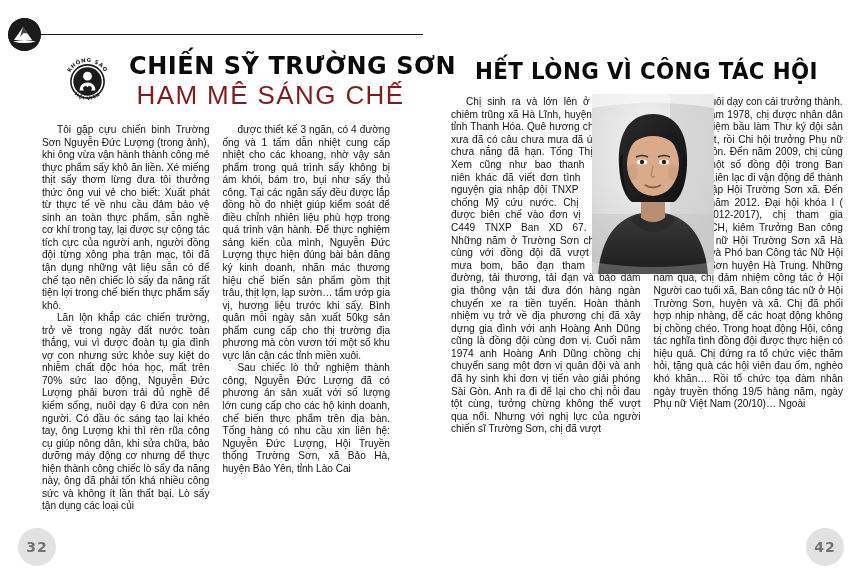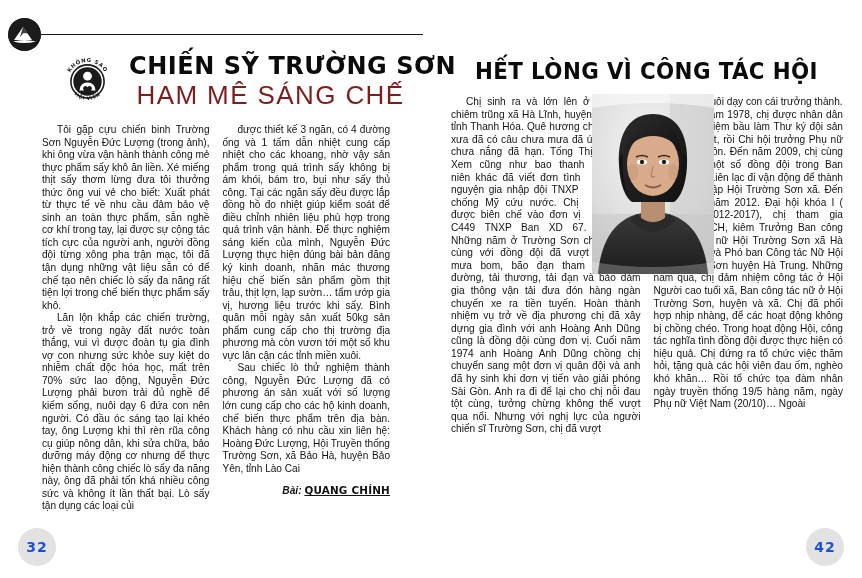--- a/index.html
+++ b/index.html
@@ -193,21 +193,21 @@
     height: 38px;
     border-radius: 50%;
     background: #e2e2e2;
     display: flex;
     align-items: center;
     justify-content: center;
     font-family: "DejaVu Sans", sans-serif;
     font-weight: 700;
     font-size: 14px;
     letter-spacing: 1px;
-    color: #1d4ed8;
+    color: #737373;
   }
   .folio-left  { left: 18px; }
   .folio-right { right: 18px; }
 </style>
 </head>
 <body>
 
 <div class="spread">
 
   <div class="page page-left">
@@ -249,25 +249,21 @@
       <div class="title-sub">HAM MÊ SÁNG CHẾ</div>
     </div>
 
     <div class="cols cols-left">
       <div class="col">
         <p>Tôi gặp cựu chiến binh Trường Sơn Nguyễn Đức Lượng (trong ảnh),  khi ông vừa vận hành thành công mẻ thực phẩm sấy khô ăn liền. Xé miếng thịt sấy thơm lừng đưa tôi thưởng thức ông vui vẻ cho biết: Xuất phát từ thực tế về nhu cầu đảm bảo vệ sinh an toàn thực phẩm, sẵn nghề cơ khí trong tay, lại được sự cộng tác tích cực của người anh, người đồng đội từng xông pha trận mạc, tôi đã tận dụng những vật liệu sẵn có để chế tạo nên chiếc lò sấy đa năng rất tiện lợi trong chế biến thực phẩm sấy khô.</p>
         <p>Lăn lộn khắp các chiến trường, trở về trong ngày đất nước toàn thắng, vui vì được đoàn tụ gia đình vợ con nhưng sức khỏe suy kiệt do nhiễm chất độc hóa học, mất trên 70% sức lao động, Nguyễn Đức Lượng phải bươn trải đủ nghề để kiếm sống, nuôi dạy 6 đứa con nên người. Có đầu óc sáng tạo lại khéo tay, ông Lượng khi thì rèn rũa công cụ  giúp nông dân, khi sửa chữa, bảo dưỡng máy động cơ nhưng để thực hiện thành công chiếc lò sấy đa năng này, ông đã phải tốn khá nhiều công sức và không ít lần thất bại. Lò sấy tận dụng các loại củi</p>
       </div>
       <div class="col">
         <p>được thiết kế 3 ngăn, có 4 đường ống và 1 tấm dẫn nhiệt cung cấp nhiệt cho các khoang, nhờ vậy sản phẩm trong quá trình sấy không bị ám khói, bám tro, bụi như sấy thủ công. Tại các ngăn sấy đều được lắp đồng hồ đo nhiệt giúp kiểm soát để điều chỉnh nhiên liệu phù hợp trong quá trình vận hành. Để thực nghiệm sáng kiến của mình, Nguyễn Đức Lượng thực hiện đúng bài bản đăng ký kinh doanh, nhãn mác thương hiệu chế biến sản phẩm  gồm thịt trâu, thịt lợn, lạp sườn… tẩm ướp gia vị, hương liệu trước khi sấy. Bình quân mỗi ngày sản xuất 50kg sản phẩm cung cấp cho thị trường địa phương mà còn vươn tới một số khu vực lân cận các tỉnh miền xuôi.</p>
-        <p>Sau chiếc lò thử nghiệm thành công, Nguyễn Đức Lượng đã có phương án sản xuất với số lượng lớn cung cấp cho các hộ kinh doanh, chế biến thực phẩm trên địa bàn. Khách hàng có nhu cầu xin liên hệ: Hoàng Đức Lượng, Hội Truyền thống Trường Sơn, xã Bảo Hà, huyện Bảo Yên, tỉnh Lào Cai</p>
-        <div class="byline">
-          <span class="lbl">Bài:</span>
-          <span class="nm">QUANG CHÍNH</span>
-        </div>
+        <p>Sau chiếc lò thử nghiệm thành công, Nguyễn Đức Lượng đã có phương án sản xuất với số lượng lớn cung cấp cho các hộ kinh doanh, chế biến thực phẩm trên địa bàn. Tống hàng có nhu cầu xin liên hệ: Nguyễn Đức Lượng, Hội Truyền thống Trường Sơn, xã Bảo Hà, huyện Bảo Yên, tỉnh Lào Cai</p>
       </div>
     </div>
 
     <div class="folio folio-left">32</div>
   </div>
 
   <div class="page page-right">
 
     <div class="title-right">HẾT LÒNG VÌ CÔNG TÁC HỘI</div>
 

